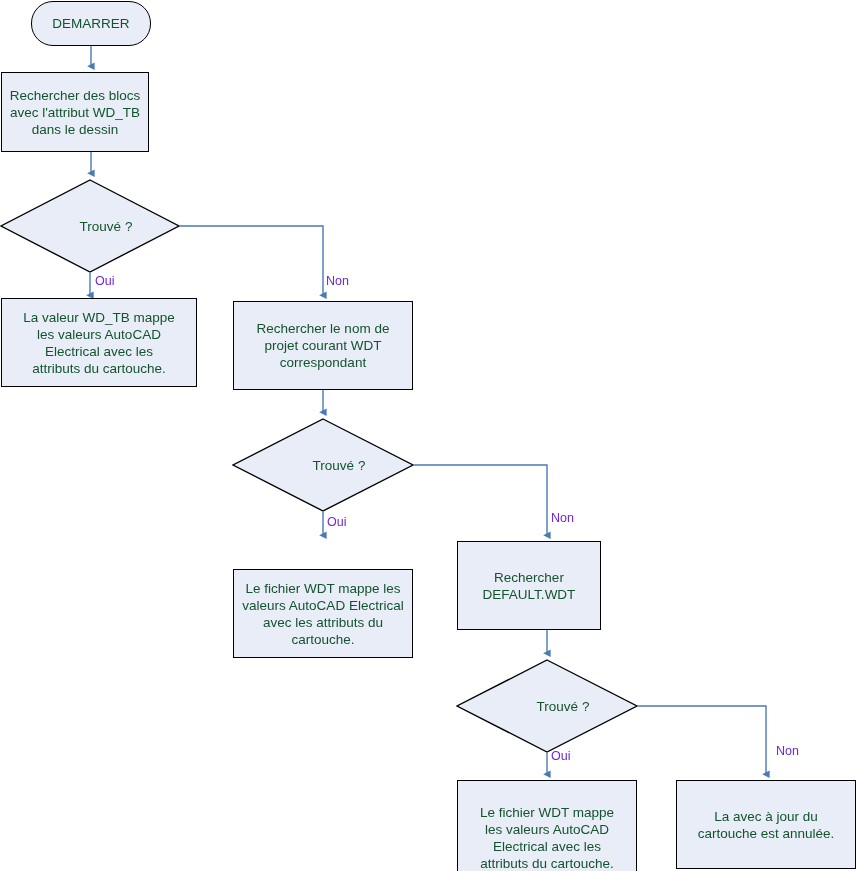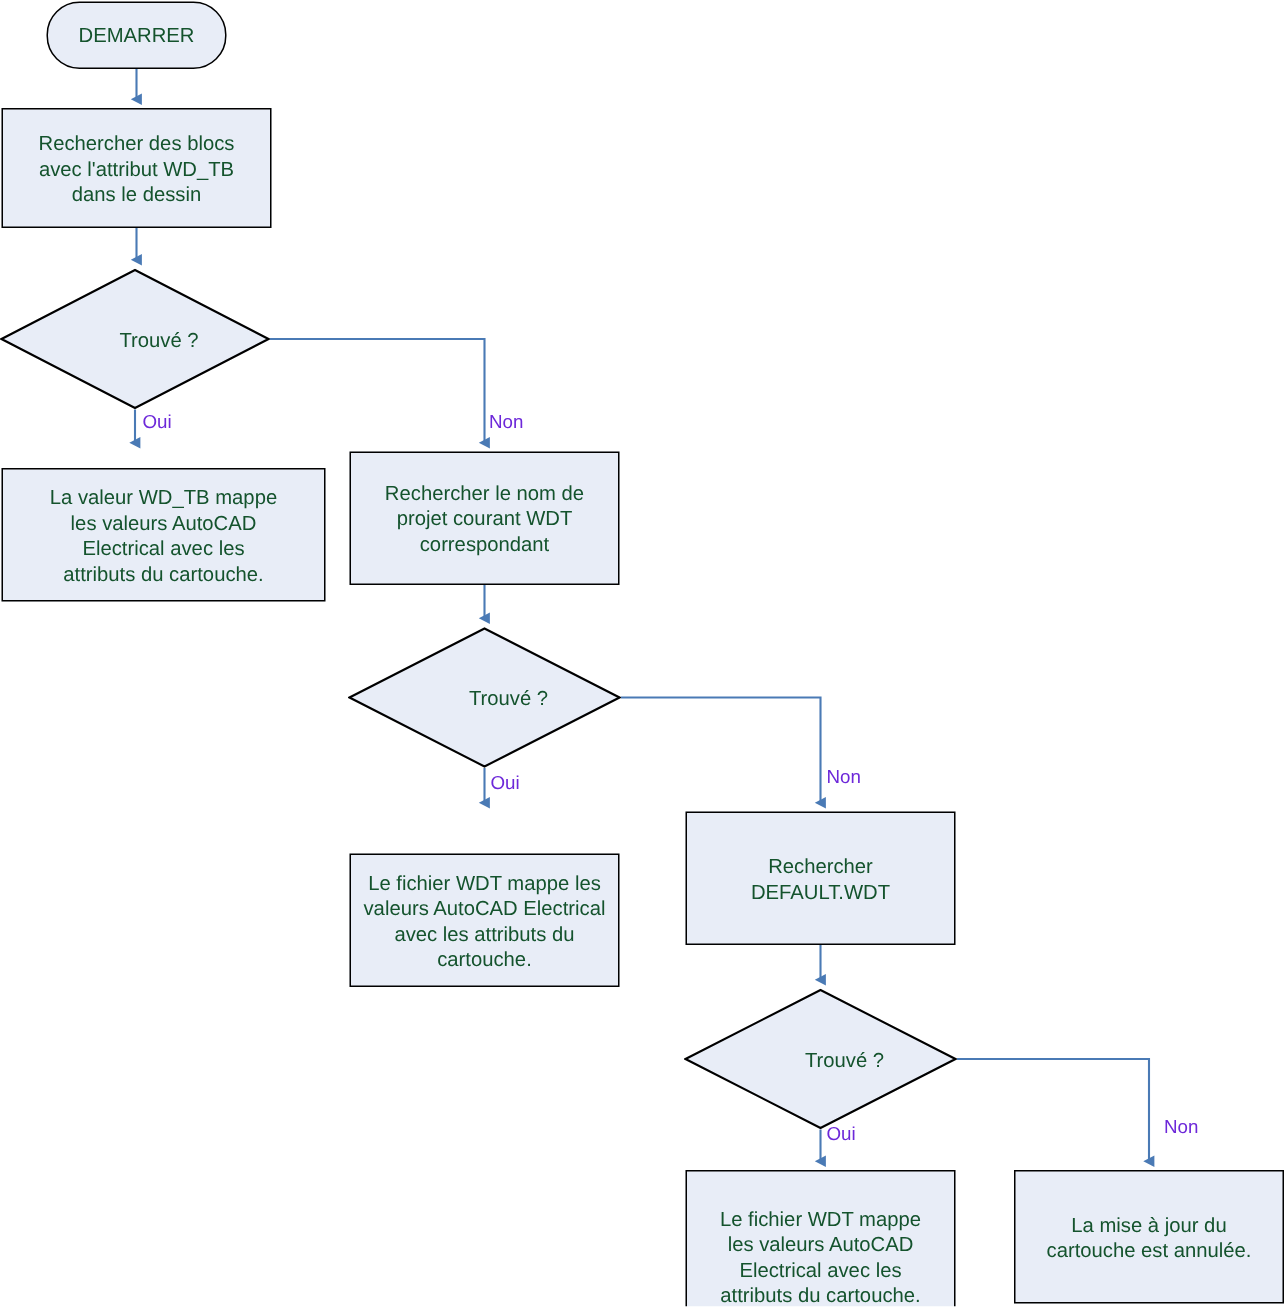--- a/index.html
+++ b/index.html
@@ -94,32 +94,32 @@
         <path d="M 414,465 L 547,465 L 547,535" marker-end="url(#arrowhead)"></path>
         <path d="M 547,630 L 547,653" marker-end="url(#arrowhead)"></path>
         <path d="M 547,753 L 547,774" marker-end="url(#arrowhead)"></path>
         <path d="M 638,706 L 766,706 L 766,774" marker-end="url(#arrowhead)"></path>
       </g>
   </svg>
   <div id="node-layer">
       <div class="node terminator" style="left: 31px; top: 1px; width: 120px; height: 45px;">
         <span class="txt">DEMARRER</span>
       </div>
-      <div class="node process" style="left: 1px; top: 72px; width: 180px; height: 80px;">
+      <div class="node process" style="left: 1px; top: 72px; width: 148px; height: 80px;">
         <span class="txt">Rechercher des blocs
 avec l'attribut WD_TB
 dans le dessin</span>
       </div>
       <div class="node decision" style="left: 0px; top: 179px; width: 180px; height: 94px;">
         <svg width="180" height="94">
           <polygon points="90,1 179,47 90,93 1,47" fill="#e8edf7" stroke="#000000" stroke-width="1.4"></polygon>
         </svg>
         <span class="txt">Trouvé ?</span>
       </div>
-      <div class="node process" style="left: 1px; top: 312px; width: 216px; height: 89px;">
+      <div class="node process" style="left: 1px; top: 298px; width: 196px; height: 89px;">
         <span class="txt">La valeur WD_TB mappe
 les valeurs AutoCAD
 Electrical avec les
 attributs du cartouche.</span>
       </div>
       <div class="node process" style="left: 233px; top: 301px; width: 180px; height: 89px;">
         <span class="txt">Rechercher le nom de
 projet courant WDT
 correspondant</span>
       </div>
@@ -128,38 +128,38 @@
           <polygon points="91,1 181,47 91,93 1,47" fill="#e8edf7" stroke="#000000" stroke-width="1.4"></polygon>
         </svg>
         <span class="txt">Trouvé ?</span>
       </div>
       <div class="node process" style="left: 233px; top: 541px; width: 180px; height: 89px; margin-top: 28px;">
         <span class="txt">Le fichier WDT mappe les
 valeurs AutoCAD Electrical
 avec les attributs du
 cartouche.</span>
       </div>
-      <div class="node process" style="left: 457px; top: 541px; width: 180px; height: 89px;">
+      <div class="node process" style="left: 457px; top: 541px; width: 144px; height: 89px;">
         <span class="txt">Rechercher
 DEFAULT.WDT</span>
       </div>
       <div class="node decision" style="left: 456px; top: 659px; width: 182px; height: 94px;">
         <svg width="182" height="94">
           <polygon points="91,1 181,47 91,93 1,47" fill="#e8edf7" stroke="#000000" stroke-width="1.4"></polygon>
         </svg>
         <span class="txt">Trouvé ?</span>
       </div>
       <div class="node process" style="left: 457px; top: 780px; width: 180px; height: 115px; text-align: center;">
         <span class="txt">Le fichier WDT mappe
 les valeurs AutoCAD
 Electrical avec les
 attributs du cartouche.</span>
       </div>
       <div class="node process" style="left: 676px; top: 780px; width: 180px; height: 89px;">
-        <span class="txt">La mise à jour du
+        <span class="txt">La avec à jour du
 cartouche est annulée.</span>
       </div>
     </div>
   <div id="label-layer">
       <div class="edge-label" style="left: 95px; top: 274px;">Oui</div>
       <div class="edge-label" style="left: 326px; top: 274px;">Non</div>
       <div class="edge-label" style="left: 327px; top: 515px;">Oui</div>
       <div class="edge-label" style="left: 551px; top: 511px;">Non</div>
       <div class="edge-label" style="left: 551px; top: 749px;">Oui</div>
       <div class="edge-label" style="left: 776px; top: 744px;">Non</div>

